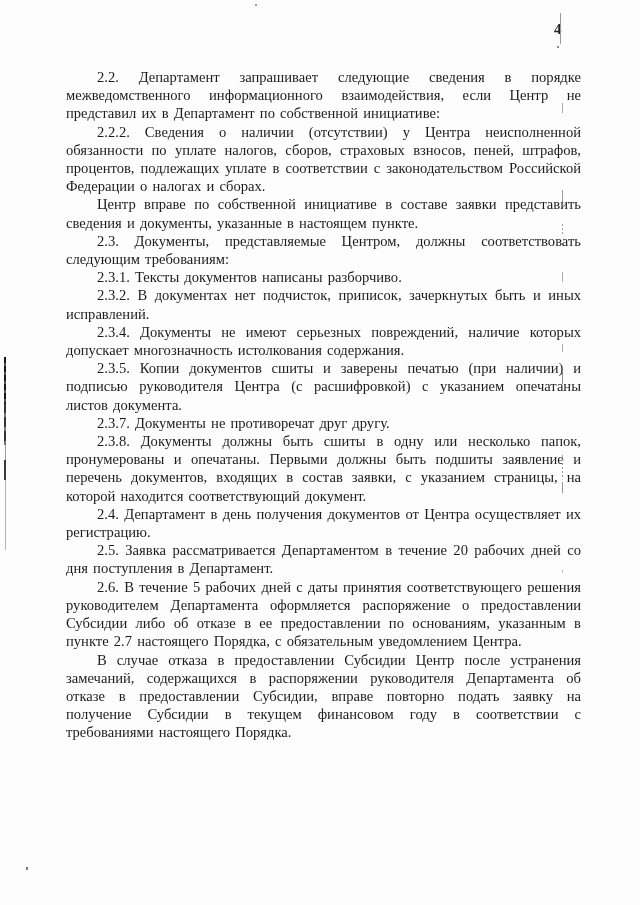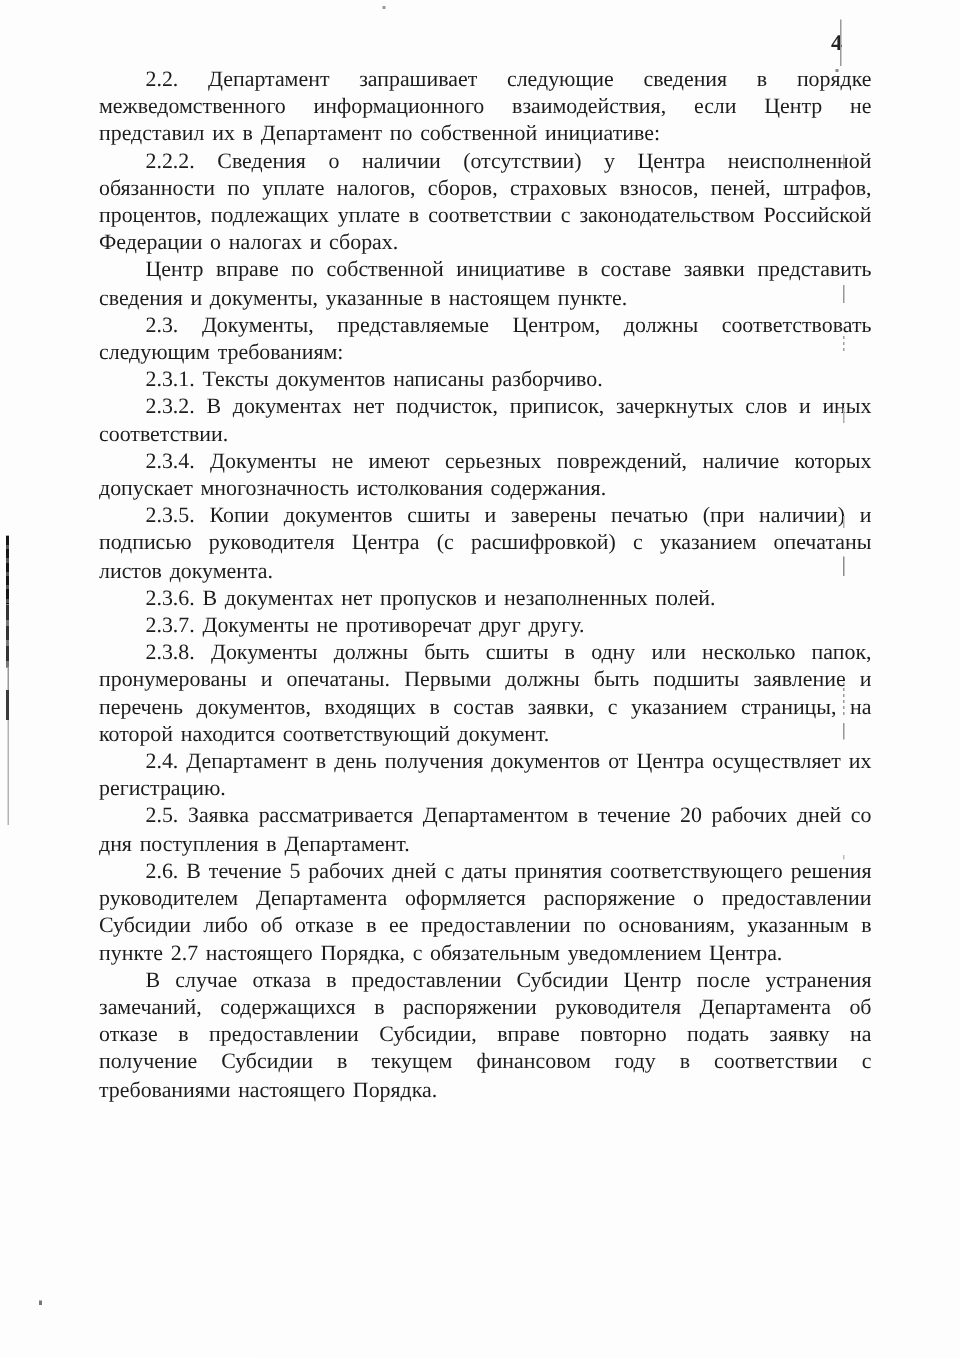--- a/index.html
+++ b/index.html
@@ -19,21 +19,21 @@
   .page-number {
     position: absolute;
     left: 554px;
     top: 21px;
     font-size: 15px;
     font-weight: bold;
     color: #222;
   }
   .body-text {
     position: absolute;
-    top: 44px;
+    top: 68px;
     left: 66px;
     width: 515px;
   }
   .body-text p {
     margin: 0;
     text-indent: 31px;
     text-align: justify;
     font-size: 14.6px;
     line-height: 18.2px;
     word-spacing: 1.5px;
@@ -70,24 +70,23 @@
 <div class="page">
 
   <span class="page-number">4</span>
 
   <div class="body-text">
     <p>2.2. Департамент запрашивает следующие сведения в порядке межведомственного информационного взаимодействия, если Центр не представил их в Департамент по собственной инициативе:</p>
     <p>2.2.2. Сведения о наличии (отсутствии) у Центра неисполненной обязанности по уплате налогов, сборов, страховых взносов, пеней, штрафов, процентов, подлежащих уплате в соответствии с законодательством Российской Федерации о налогах и сборах.</p>
     <p>Центр вправе по собственной инициативе в составе заявки представить сведения и документы, указанные в настоящем пункте.</p>
     <p>2.3. Документы, представляемые Центром, должны соответствовать следующим требованиям:</p>
     <p>2.3.1. Тексты документов написаны разборчиво.</p>
-    <p>2.3.2. В документах нет подчисток, приписок, зачеркнутых слов и иных соответствии.</p>
+    <p>2.3.2. В документах нет подчисток, приписок, зачеркнутых быть и иных исправлений.</p>
     <p>2.3.4. Документы не имеют серьезных повреждений, наличие которых допускает многозначность истолкования содержания.</p>
     <p>2.3.5. Копии документов сшиты и заверены печатью (при наличии) и подписью руководителя Центра (с расшифровкой) с указанием опечатаны листов документа.</p>
-    <p>2.3.6. В документах нет пропусков и незаполненных полей.</p>
     <p>2.3.7. Документы не противоречат друг другу.</p>
     <p>2.3.8. Документы должны быть сшиты в одну или несколько папок, пронумерованы и опечатаны. Первыми должны быть подшиты заявление и перечень документов, входящих в состав заявки, с указанием страницы, на которой находится соответствующий документ.</p>
     <p>2.4. Департамент в день получения документов от Центра осуществляет их регистрацию.</p>
     <p>2.5. Заявка рассматривается Департаментом в течение 20 рабочих дней со дня поступления в Департамент.</p>
     <p>2.6. В течение 5 рабочих дней с даты принятия соответствующего решения руководителем Департамента оформляется распоряжение о предоставлении Субсидии либо об отказе в ее предоставлении по основаниям, указанным в пункте 2.7 настоящего Порядка, с обязательным уведомлением Центра.</p>
     <p>В случае отказа в предоставлении Субсидии Центр после устранения замечаний, содержащихся в распоряжении руководителя Департамента об отказе в предоставлении Субсидии, вправе повторно подать заявку на получение Субсидии в текущем финансовом году в соответствии с требованиями настоящего Порядка.</p>
   </div>
 
   <div class="artifact a-left-1"></div>
   <div class="artifact a-left-2"></div>

